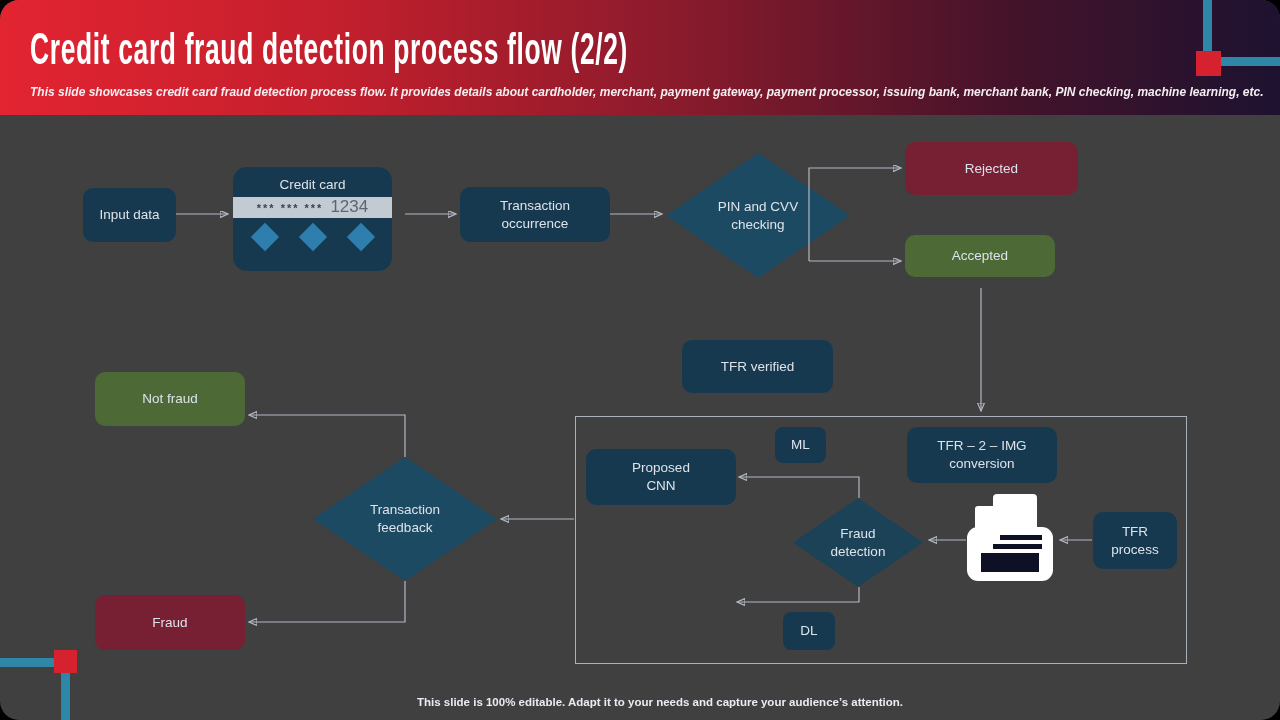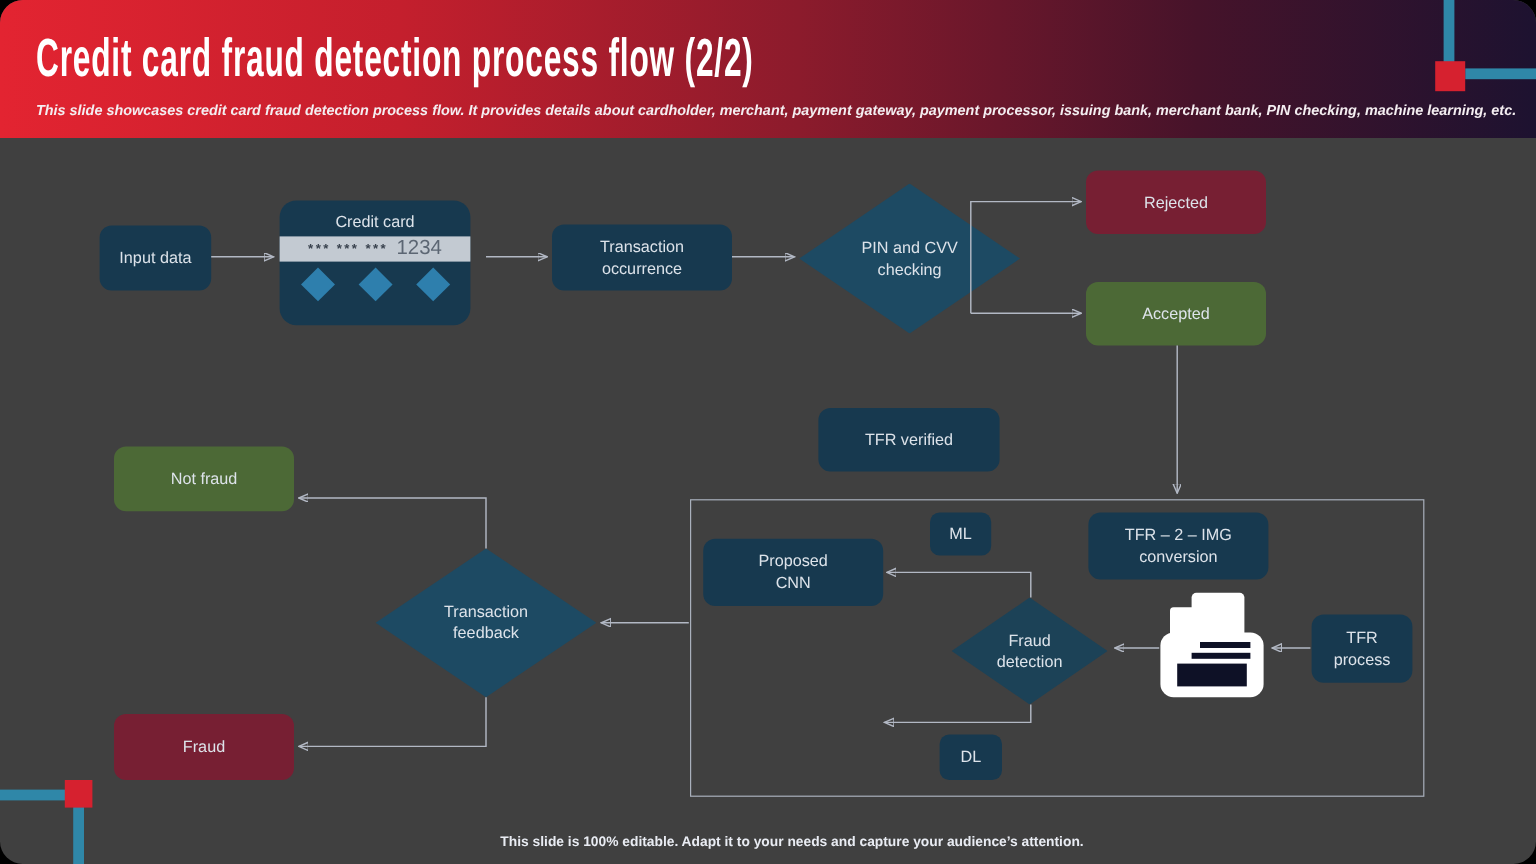--- a/index.html
+++ b/index.html
@@ -97,25 +97,25 @@
   <div class="node teal" style="left:460px;top:187px;width:150px;height:55px">
     <span>Transaction</span>
     <span>occurrence</span>
   </div>
 
   <div class="node diamond" style="left:666px;top:153px;width:184px;height:125px">
     <span>PIN and CVV</span>
     <span>checking</span>
   </div>
 
-  <div class="node maroon" style="left:905px;top:142px;width:150px;height:53px">
+  <div class="node maroon" style="left:905px;top:142px;width:173px;height:53px">
     <span>Rejected</span>
   </div>
 
-  <div class="node green" style="left:905px;top:235px;width:150px;height:53px">
+  <div class="node green" style="left:905px;top:235px;width:150px;height:42px">
     <span>Accepted</span>
   </div>
 
   <div class="node teal" style="left:682px;top:340px;width:151px;height:53px">
     <span>TFR verified</span>
   </div>
 
   <div class="node teal" style="left:775px;top:427px;width:51px;height:36px;border-radius:8px">
     <span>ML</span>
   </div>

